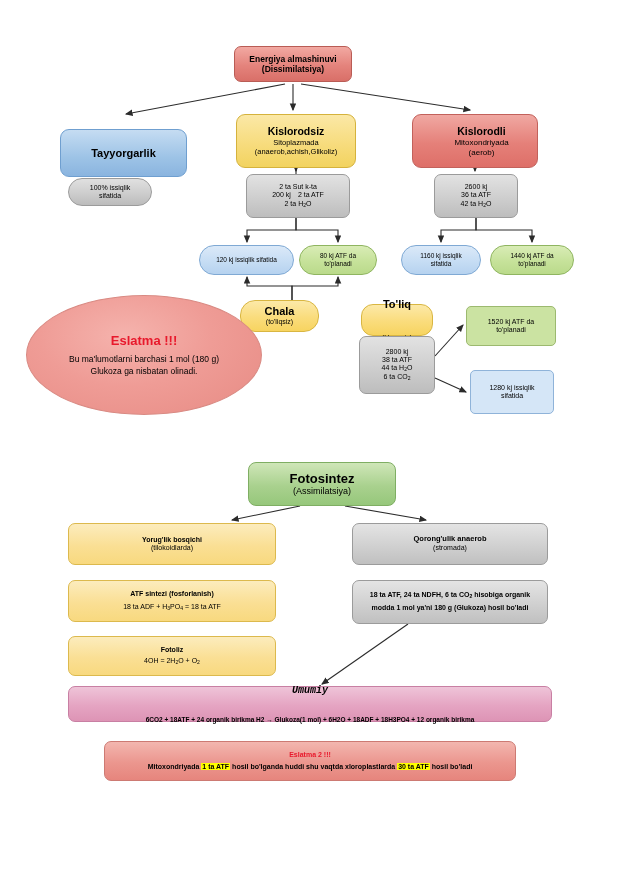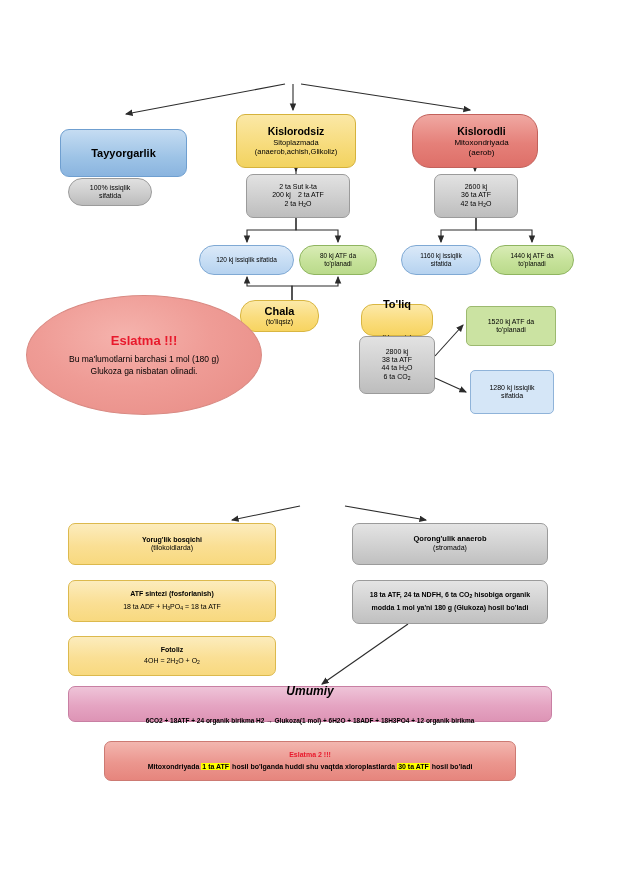--- a/index.html
+++ b/index.html
@@ -52,21 +52,21 @@
   .box-kislorodsiz {
     left: 236px; top: 114px; width: 120px; height: 54px;
     border-radius: 9px;
     background: linear-gradient(to bottom, #fbe8a6 0%, #f7dc7e 55%, #f2d35f 100%);
     border: 1px solid #d5b23c;
     font-size: 7.5px;
   }
   .box-kislorodsiz .hd { font-size: 10.5px; font-weight: bold; margin-bottom: 1px; }
   .box-kislorodli {
     left: 412px; top: 114px; width: 126px; height: 54px;
-    border-radius: 18px;
+    border-radius: 9px;
     background: linear-gradient(to bottom, #f0a8a2 0%, #e58079 55%, #de6f68 100%);
     border: 1px solid #c2615b;
     font-size: 8px;
     padding-left: 13px;
   }
   .box-kislorodli .hd { font-size: 10.5px; font-weight: bold; margin-bottom: 1px; }
 
   
   .grey {
     border-radius: 7px;
@@ -181,21 +181,21 @@
   .f-fotoliz .eq { margin-top: 2px; font-size: 7px; }
   .f-dark .ln { font-weight: bold; font-size: 7px; line-height: 1.8; }
 
   .box-umumiy {
     left: 68px; top: 686px; width: 484px; height: 36px;
     border-radius: 7px;
     background: linear-gradient(to bottom, #eec4d8 0%, #e5a4c2 55%, #dd94b5 100%);
     border: 1px solid #c87fa3;
     font-size: 7px;
   }
-  .box-umumiy .hd { font-weight: bold; font-style: italic; font-size: 12px; margin-bottom: 19px; }
+  .box-umumiy .hd { font-weight: bold; font-style: italic; font-size: 10px; margin-bottom: 19px; font-family: Liberation Mono, monospace; }
   .box-umumiy .eq { font-weight: bold; font-size: 6.5px; }
 
   .box-eslatma2 {
     left: 104px; top: 741px; width: 412px; height: 40px;
     border-radius: 7px;
     background: linear-gradient(to bottom, #f3b6af 0%, #eb968e 55%, #e6857d 100%);
     border: 1px solid #cd7a73;
     font-size: 7px;
   }
   .box-eslatma2 .hd { color: #e8192c; font-weight: bold; font-size: 7px; margin-bottom: 3px; }
@@ -241,20 +241,24 @@
       <path d="M345,506 L426,520"></path>
 
       <path d="M408,624 L322,684"></path>
     </g>
 
     <g stroke="#2b2b2b" stroke-width="1.1" fill="none">
       <path d="M296,168 L296,174"></path>
     </g>
   </svg>
 
+  <div class="node box-energiya">
+    <div>Energiya almashinuvi</div>
+    <div>(Dissimilatsiya)</div>
+  </div>
 
   <div class="node box-tayyorgarlik">
     <div>Tayyorgarlik</div>
   </div>
 
   <div class="node box-kislorodsiz">
     <div class="hd">Kislorodsiz</div>
     <div>Sitoplazmada</div>
     <div>(anaerob,achish,Glikoliz)</div>
   </div>
@@ -325,20 +329,24 @@
     <div>1280 kj issiqlik</div>
     <div>sifatida</div>
   </div>
 
   <div class="ellipse-note">
     <div class="hd">Eslatma !!!</div>
     <div>Bu ma'lumotlarni barchasi 1 mol (180 g)</div>
     <div>Glukoza ga nisbatan olinadi.</div>
   </div>
 
+  <div class="node box-fotosintez">
+    <div class="hd">Fotosintez</div>
+    <div>(Assimilatsiya)</div>
+  </div>
 
   <div class="node yel-rect f-yorug">
     <div class="hd">Yorug'lik bosqichi</div>
     <div>(tilokoidlarda)</div>
   </div>
 
   <div class="node yel-rect f-atf">
     <div class="hd">ATF sintezi (fosforlanish)</div>
     <div class="eq"><span>18 ta ADF + H</span><sub>3</sub><span>PO</span><sub>4</sub><span> = 18 ta ATF</span></div>
   </div>

